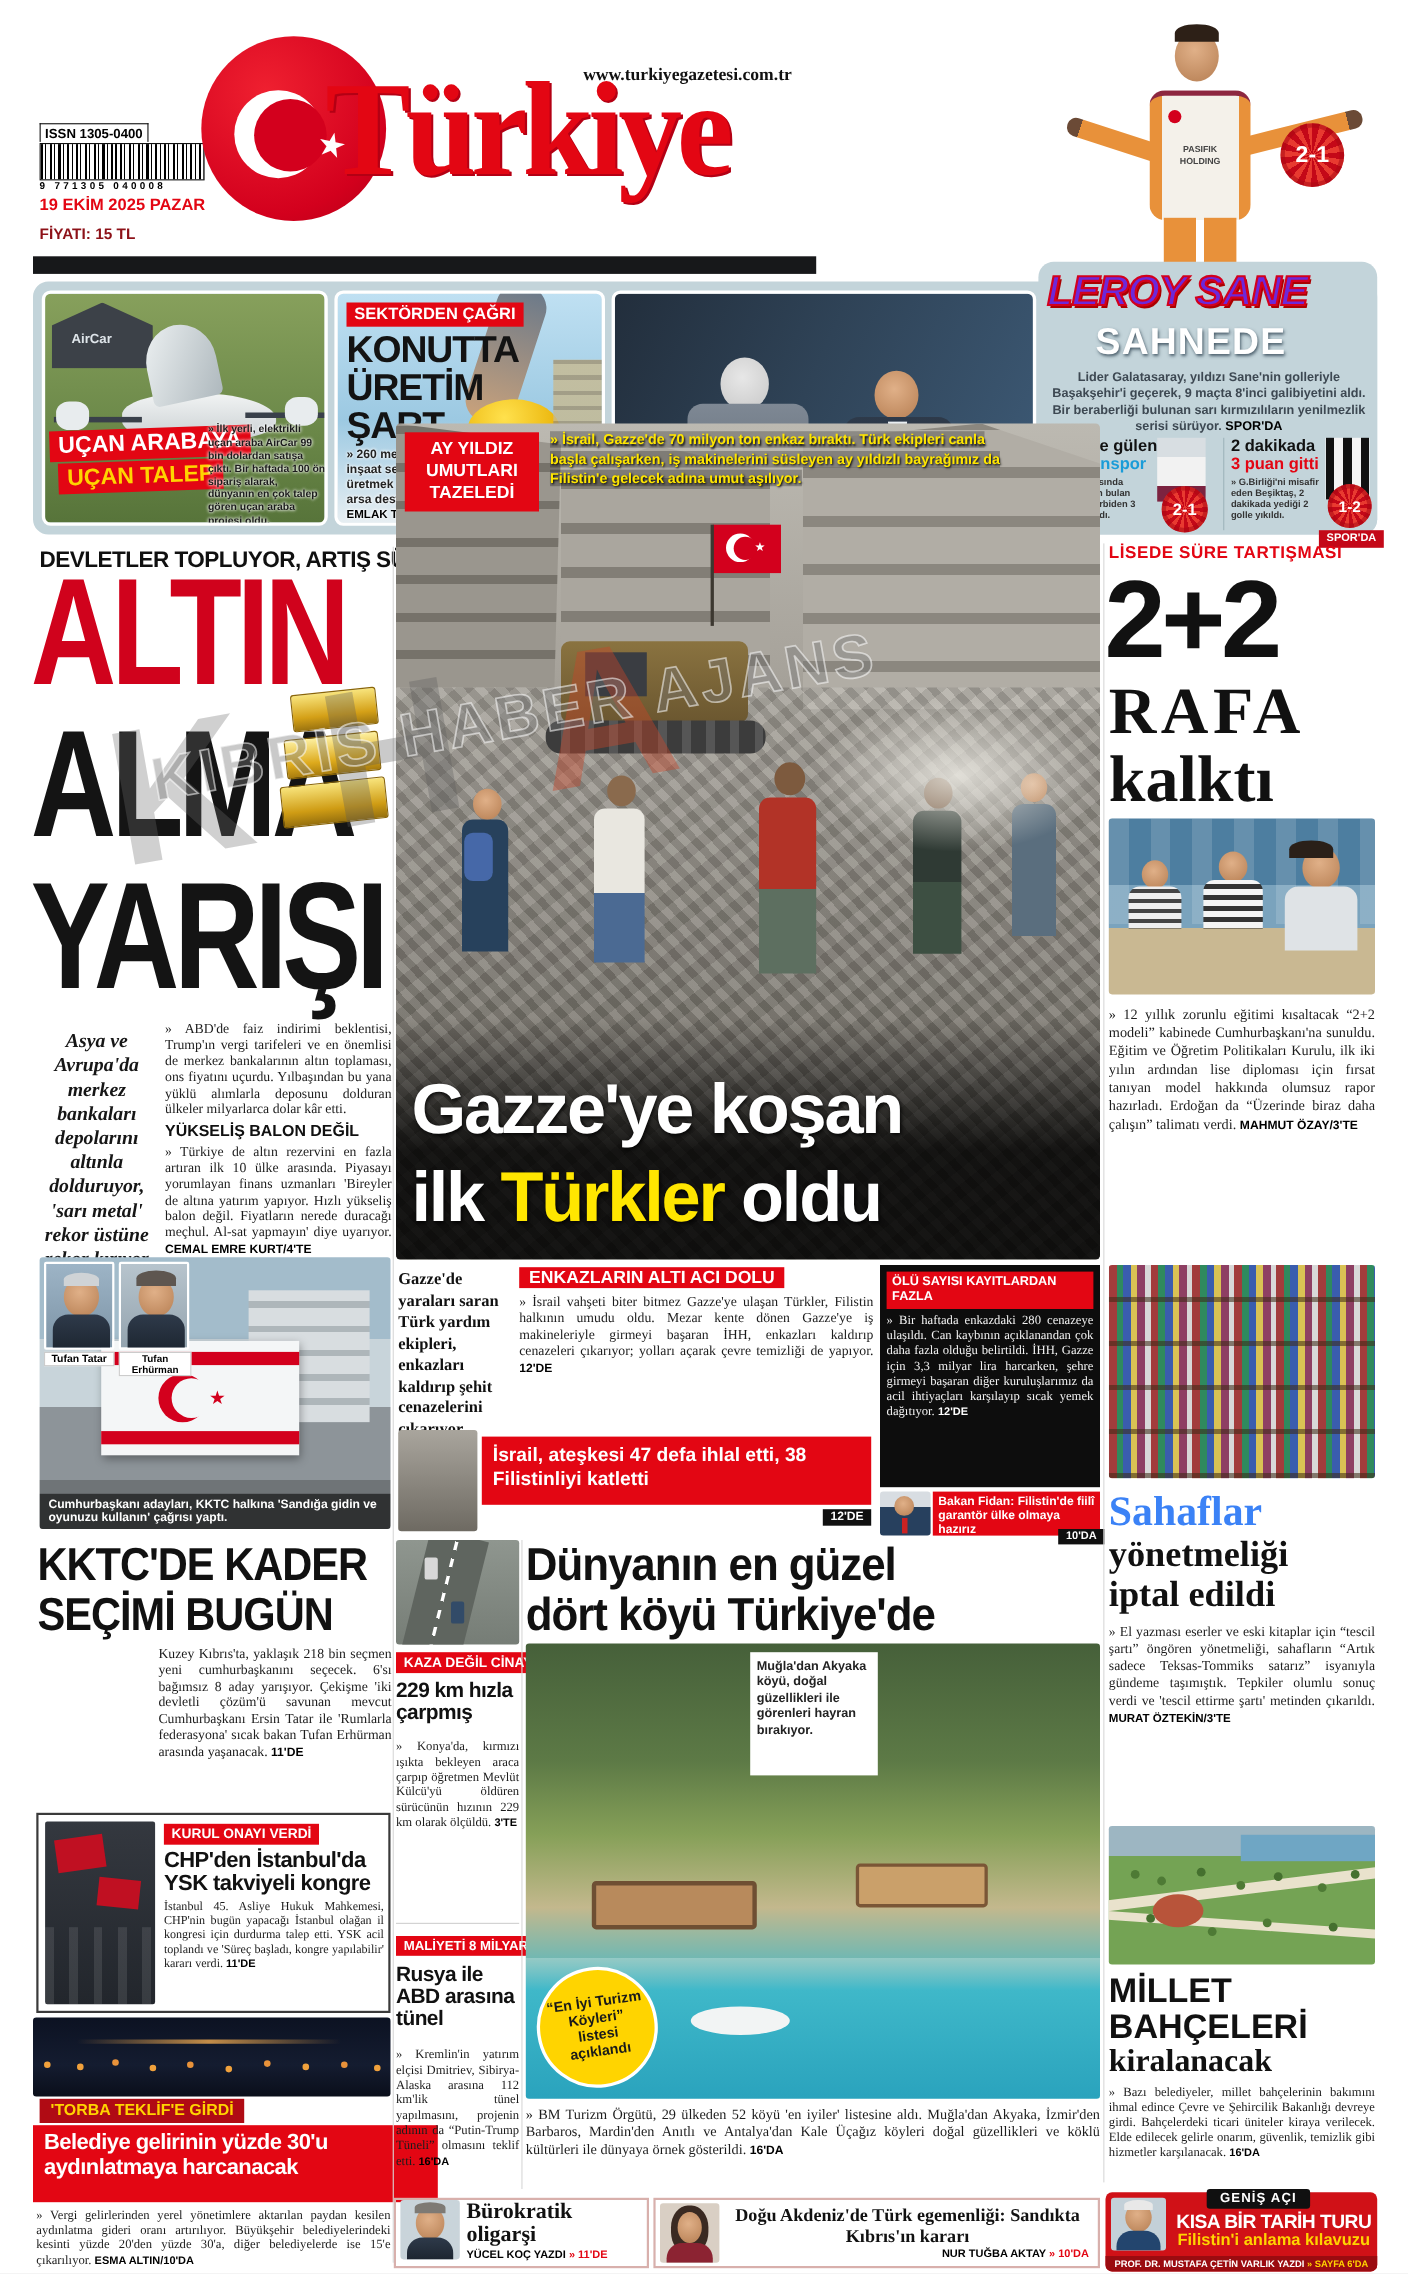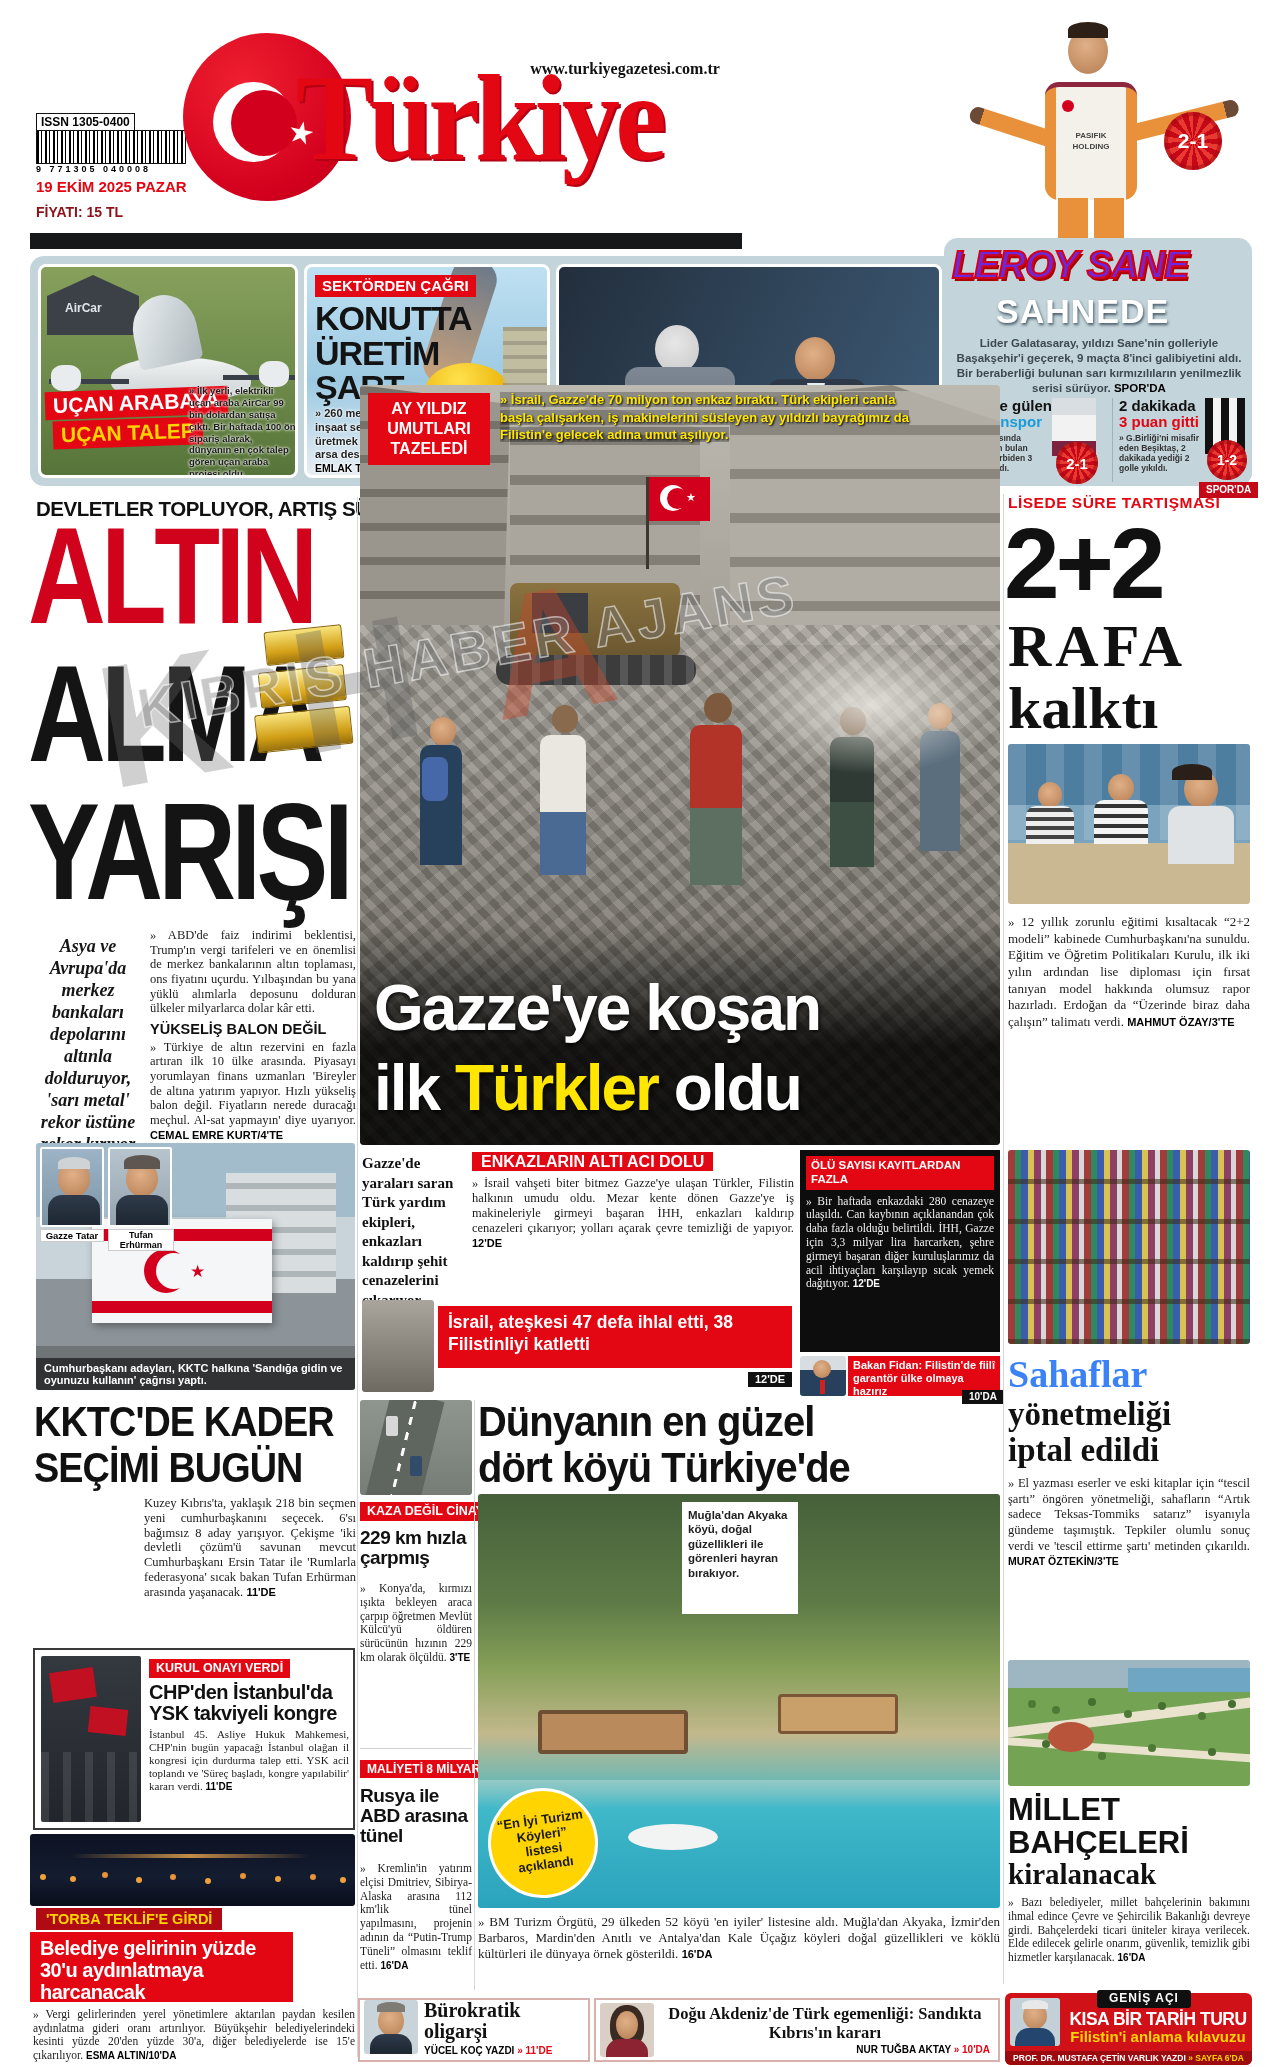--- a/index.html
+++ b/index.html
@@ -267,21 +267,21 @@
   <div class="photo" style="left:40px;top:1147px;width:64px;height:80px;border:2px solid #fff;border-radius:2px;background:linear-gradient(180deg,#9db4c6,#7d94a6)">
     <div class="face" style="left:16px;top:12px;width:32px;height:36px"></div>
     <div class="abs" style="left:16px;top:8px;width:32px;height:12px;border-radius:50% 50% 0 0;background:#cfd3d6"></div>
     <div class="suit" style="left:6px;top:46px;width:52px;height:32px"></div>
   </div>
   <div class="photo" style="left:108px;top:1147px;width:64px;height:80px;border:2px solid #fff;border-radius:2px;background:linear-gradient(180deg,#b7c4cd,#94a4af)">
     <div class="face" style="left:16px;top:12px;width:32px;height:36px"></div>
     <div class="abs" style="left:14px;top:6px;width:36px;height:14px;border-radius:50% 50% 0 0;background:#5e5650"></div>
     <div class="suit" style="left:6px;top:46px;width:52px;height:32px"></div>
   </div>
-  <div class="abs" style="left:40px;top:1229px;width:64px;background:#fff;text-align:center;font-size:9.5px;font-weight:700;border:1px solid #ccc">Gazze Tatar</div>
+  <div class="abs" style="left:40px;top:1229px;width:64px;background:#fff;text-align:center;font-size:9.5px;font-weight:700;border:1px solid #ccc">Tufan Tatar</div>
   <div class="abs" style="left:108px;top:1229px;width:66px;background:#fff;text-align:center;font-size:9px;font-weight:700;border:1px solid #ccc">Tufan Erhürman</div>
 
   <div class="abs scx" style="left:34px;top:1398px;font-size:42px;font-weight:900;color:#111;letter-spacing:-1px;transform:scaleX(.9)">KKTC'DE KADER</div>
   <div class="abs scx" style="left:34px;top:1444px;font-size:42px;font-weight:900;color:#111;letter-spacing:-1px;transform:scaleX(.9)">SEÇİMİ BUGÜN</div>
   <div class="abs bodytx" style="left:144px;top:1496px;width:212px;font-size:12.5px;line-height:1.18"><span>Kuzey Kıbrıs'ta, yaklaşık 218 bin seçmen yeni cumhurbaşkanını seçecek. 6'sı bağımsız 8 aday yarışıyor. Çekişme 'iki devletli çözüm'ü savunan mevcut Cumhurbaşkanı Ersin Tatar ile 'Rumlarla federasyona' sıcak bakan Tufan Erhürman arasında yaşanacak.</span> <span class="byl" style="font-size:11px">11'DE</span></div>
 
   <div class="abs" style="left:33px;top:1648px;width:322px;height:182px;border:2px solid #3a3a3a">
     <div class="photo" style="left:6px;top:6px;width:100px;height:166px;border-radius:2px;background:linear-gradient(180deg,#34383f,#22262c)">
       <div class="abs" style="left:10px;top:14px;width:44px;height:30px;background:#c01022;transform:rotate(-8deg)"></div>
       <div class="abs" style="left:48px;top:52px;width:38px;height:26px;background:#c01022;transform:rotate(6deg)"></div>
@@ -292,21 +292,21 @@
       <div style="font-size:20px;font-weight:900;color:#111;line-height:1.05;margin-top:4px;letter-spacing:-.5px">CHP'den İstanbul'da YSK takviyeli kongre</div>
       <div class="bodytx" style="font-size:11px;line-height:1.18;margin-top:4px"><span>İstanbul 45. Asliye Hukuk Mahkemesi, CHP'nin bugün yapacağı İstanbul olağan il kongresi için durdurma talep etti. YSK acil toplandı ve 'Süreç başladı, kongre yapılabilir' kararı verdi.</span> <span class="byl" style="font-size:10px">11'DE</span></div>
     </div>
   </div>
 
   <div class="photo" style="left:30px;top:1834px;width:325px;height:72px;border-radius:3px;background:linear-gradient(180deg,#0c1222,#141c30 60%,#0a0e1a)">
     <div class="abs" style="left:10px;top:40px;width:6px;height:6px;border-radius:50%;background:#f0a13c;box-shadow:30px 2px #f0a13c,62px -2px #e8923a,96px 3px #f0a13c,130px 0 #e8923a,165px 4px #f0a13c,200px -1px #e8923a,235px 2px #f0a13c,270px 0 #e8923a,300px 3px #f0a13c"></div>
     <div class="abs" style="left:40px;top:20px;width:240px;height:4px;border-radius:2px;background:linear-gradient(90deg,transparent,rgba(240,170,80,.8),transparent)"></div>
   </div>
   <div class="abs" style="left:36px;top:1908px;background:#b00b14;color:#ffd400;font-weight:900;font-size:14.5px;padding:3px 10px;display:inline-block">'TORBA TEKLİF'E GİRDİ</div>
-  <div class="abs" style="left:30px;top:1932px;width:263px;height:70px;background:#e30613;color:#fff;font-weight:900;font-size:20px;line-height:1.1;padding:5px 10px;letter-spacing:-.5px"><span>Belediye gelirinin yüzde 30'u aydınlatmaya harcanacak</span></div>
+  <div class="abs" style="left:30px;top:1932px;width:368px;height:70px;background:#e30613;color:#fff;font-weight:900;font-size:20px;line-height:1.1;padding:5px 10px;letter-spacing:-.5px"><span>Belediye gelirinin yüzde 30'u aydınlatmaya harcanacak</span></div>
   <div class="abs bodytx" style="left:33px;top:2008px;width:322px;font-size:11.5px;line-height:1.18"><span>» Vergi gelirlerinden yerel yönetimlere aktarılan paydan kesilen aydınlatma gideri oranı artırılıyor. Büyükşehir belediyelerindeki kesinti yüzde 20'den yüzde 30'a, diğer belediyelerde ise 15'e çıkarılıyor.</span> <span class="byl" style="font-size:10px">ESMA ALTIN/10'DA</span></div>
 
   <div class="photo" style="left:360px;top:1400px;width:112px;height:95px;border-radius:3px;background:linear-gradient(180deg,#8f968f,#767d76)">
     <div class="abs" style="left:18px;top:-6px;width:54px;height:110px;background:#5f655f;transform:rotate(14deg)"></div>
     <div class="abs" style="left:42px;top:-6px;width:3px;height:110px;background:repeating-linear-gradient(0deg,#fff 0 8px,transparent 8px 16px);transform:rotate(14deg)"></div>
     <div class="abs" style="left:26px;top:16px;width:12px;height:20px;background:#d8d8d8;border-radius:2px"></div>
     <div class="abs" style="left:50px;top:56px;width:12px;height:20px;background:#324b68;border-radius:2px"></div>
   </div>
   <span class="abs rt" style="left:360px;top:1502px;font-size:12.5px">KAZA DEĞİL CİNAYET!</span>
   <div class="abs" style="left:360px;top:1528px;width:112px;font-size:19px;font-weight:900;color:#111;line-height:1.05;letter-spacing:-.5px">229 km hızla çarpmış</div>

